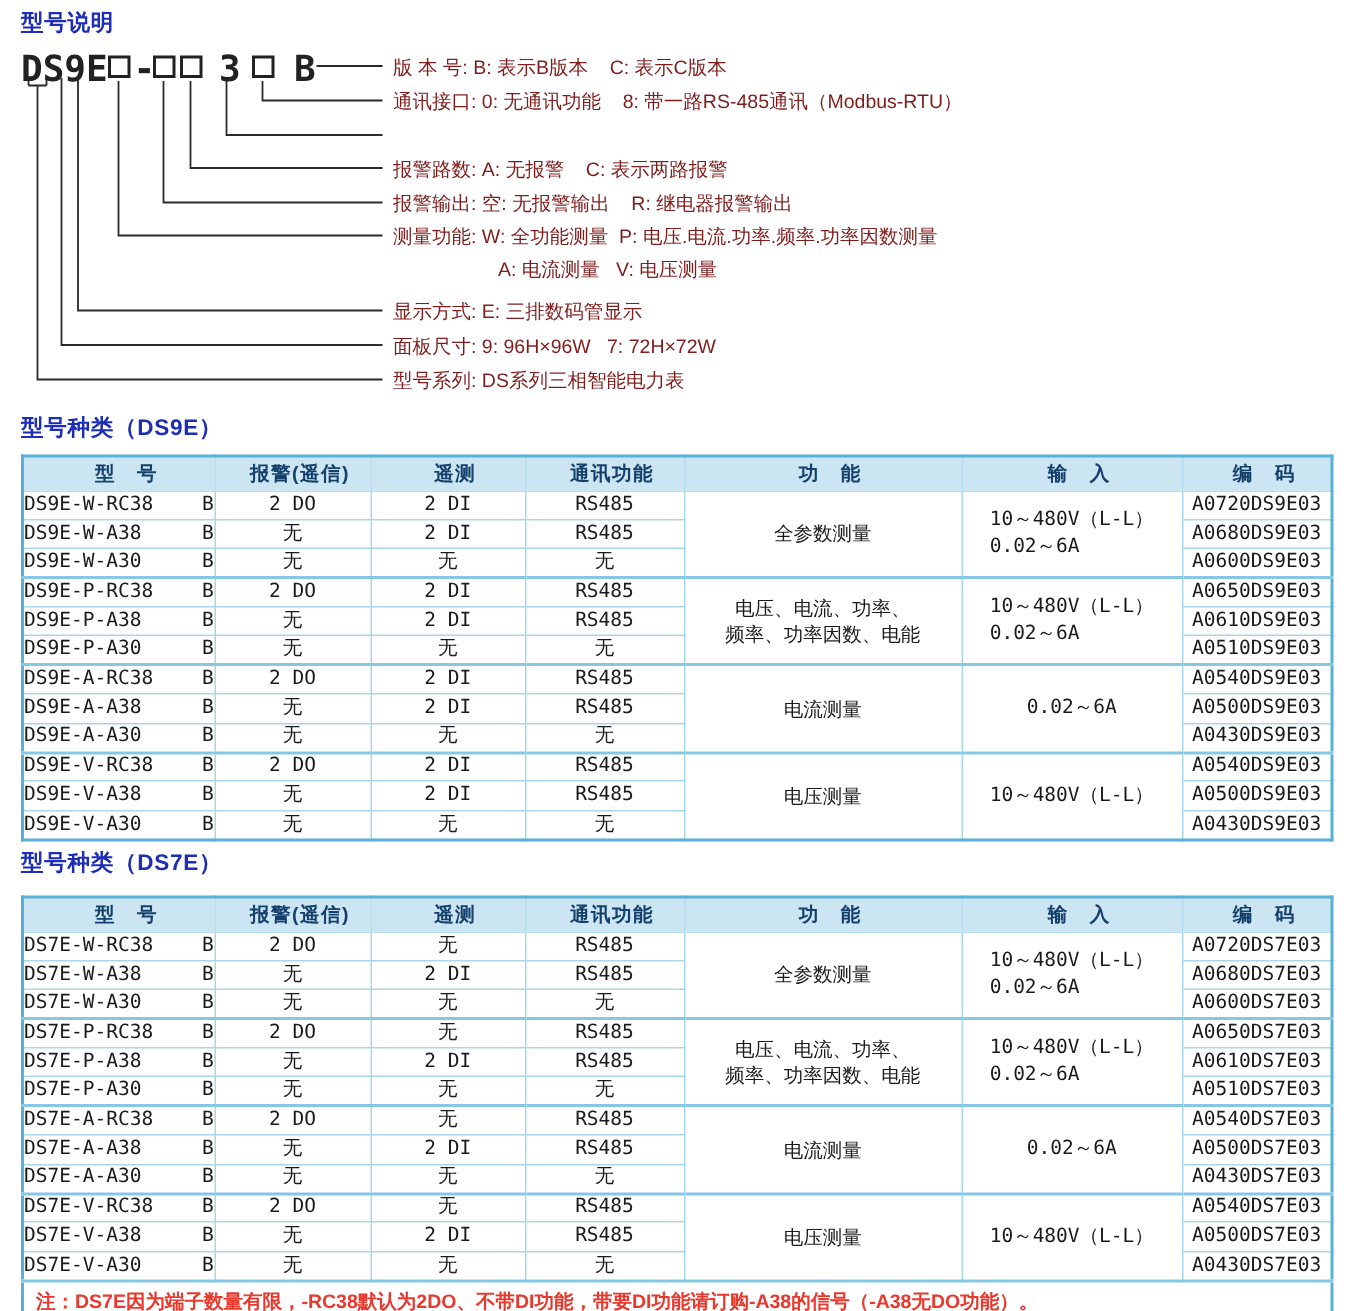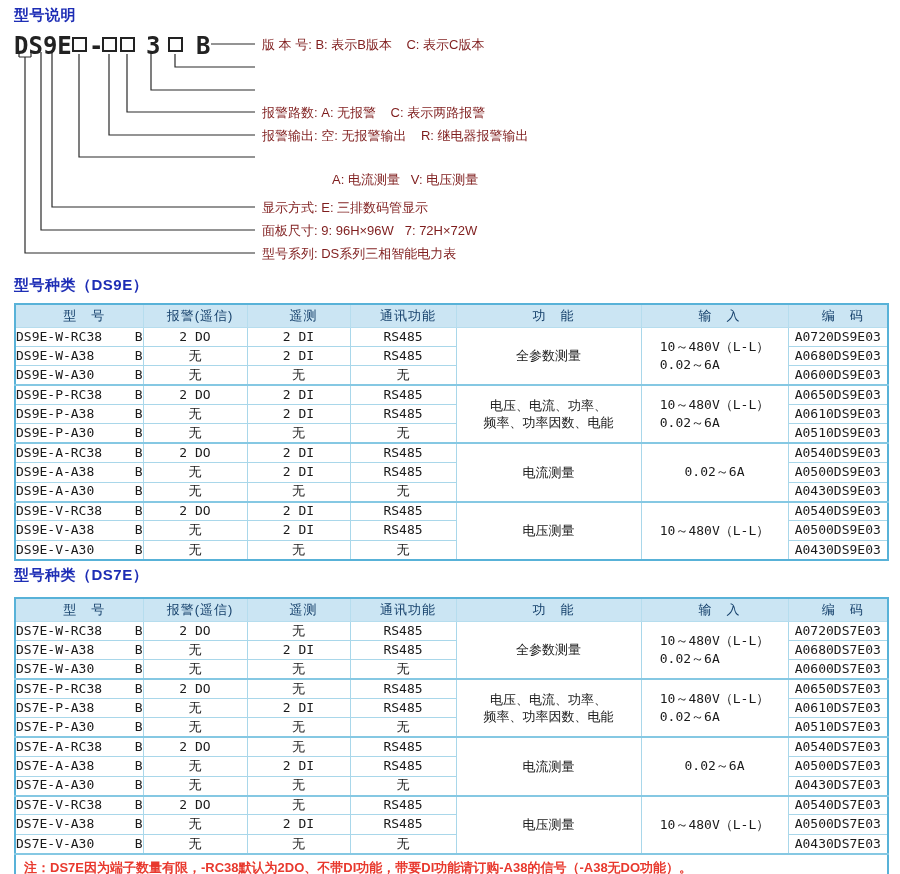--- a/index.html
+++ b/index.html
@@ -24,21 +24,21 @@
   .dlabel { position:absolute; left:262px; font-size:13px; color:#7f1d1d;
             white-space:pre; line-height:15px; }
   .dlabel2 { left:332px; }
 
   
   table.spec { position:absolute; left:14px; width:873px; table-layout:fixed;
                border-collapse:collapse; border:2px solid #58b2d8; background:#fff; }
   #table-ds9e { top:303px; }
   #table-ds7e { top:597px; }
   .spec th { height:23px; background:#cbe5f3; color:#15406b; font-size:13px;
-             font-weight:normal; border:1px solid #b6ddee; text-align:center;
+             font-weight:bold; border:1px solid #b6ddee; text-align:center;
              letter-spacing:1px;padding-left:10px; }
   .spec td { border:1px solid #a9d7ea; font-size:13px; color:#1a1a1a;
              text-align:center; padding:0; line-height:1.25; }
   .spec tbody tr { height:19.4px; }
   .spec tr.gsep td { border-top:2px solid #85c8e3; }
   .c-model { text-align:left; padding:0 16px 0 10px;
              font-family:"DejaVu Sans Mono", monospace; }
   .mrow { display:flex; justify-content:space-between; align-items:center; }
   .c-lat { font-family:"DejaVu Sans Mono", monospace; }
   .c-func div { line-height:17px; }
@@ -76,22 +76,24 @@
       <span class="code-box" style="left:72px"></span>
       <span class="code-text" style="left:89px">-</span>
       <span class="code-box" style="left:102px"></span>
       <span class="code-box" style="left:120px"></span>
       <span class="code-text" style="left:146px">3</span>
       <span class="code-box" style="left:168px"></span>
       <span class="code-text" style="left:196px">B</span>
     </div>
 
     <div class="dlabel" style="top:37px">版 本 号: B: 表示B版本    C: 表示C版本</div>
+    <div class="dlabel" style="top:60px">通讯接口: 0: 无通讯功能    8: 带一路RS-485通讯（Modbus-RTU）</div>
     <div class="dlabel" style="top:105px">报警路数: A: 无报警    C: 表示两路报警</div>
     <div class="dlabel" style="top:128px">报警输出: 空: 无报警输出    R: 继电器报警输出</div>
+    <div class="dlabel" style="top:150px">测量功能: W: 全功能测量  P: 电压.电流.功率.频率.功率因数测量</div>
     <div class="dlabel dlabel2" style="top:172px">A: 电流测量   V: 电压测量</div>
     <div class="dlabel" style="top:200px">显示方式: E: 三排数码管显示</div>
     <div class="dlabel" style="top:223px">面板尺寸: 9: 96H×96W   7: 72H×72W</div>
     <div class="dlabel" style="top:246px">型号系列: DS系列三相智能电力表</div>
   </section>
 
   <h2 class="sec-title" id="title-ds9e">型号种类（DS9E）</h2>
   <table class="spec" id="table-ds9e">
     <colgroup>
       <col style="width:128px">

